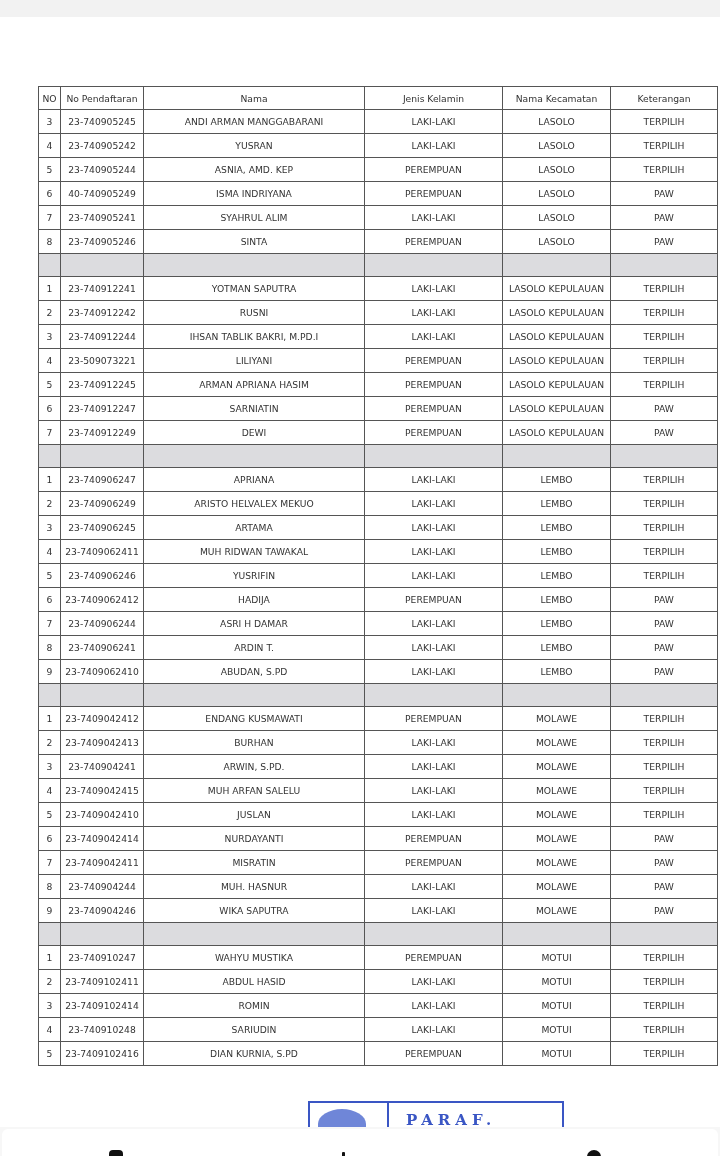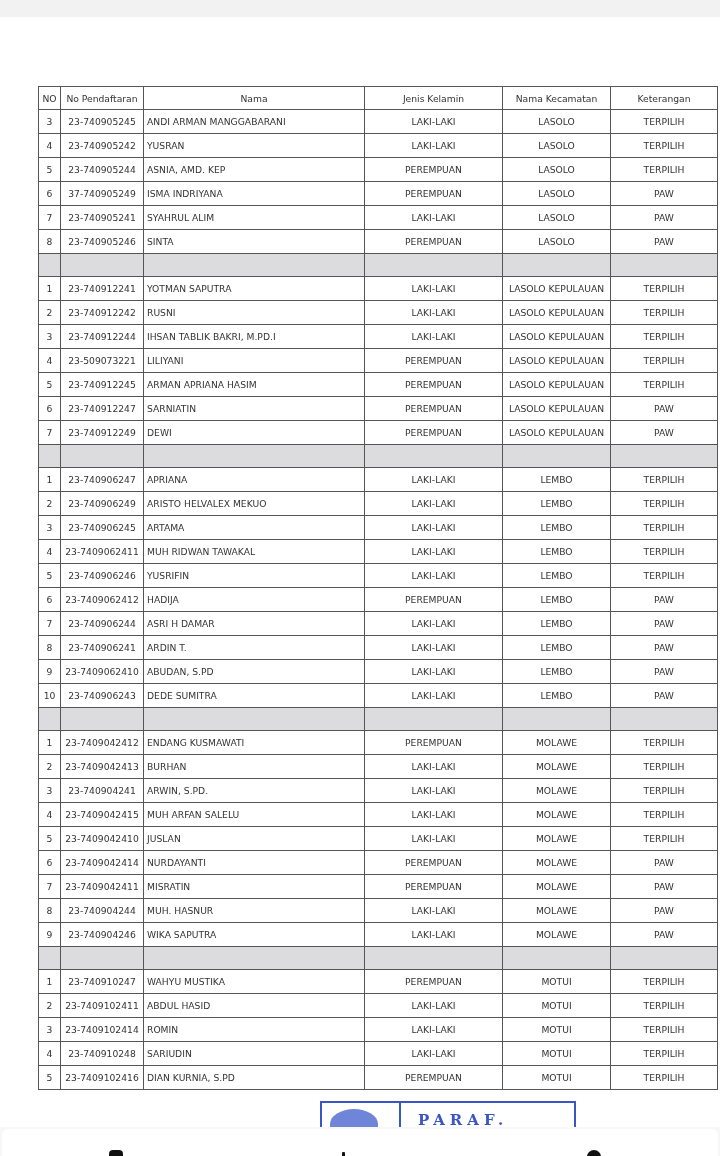--- a/index.html
+++ b/index.html
@@ -27,31 +27,31 @@
   table.list td, table.list th {
     border: 1px solid #555;
     height: 23px;
     padding: 0 3px;
     white-space: nowrap;
     overflow: hidden;
     font-weight: normal;
   }
   table.list th { height: 22px; font-size: 9.2px; color: #333; }
   td.c, th.c { text-align: center; }
-  td.l { text-align: left; }
+  td.l { text-align: center; }
   tr.sep td { background: #dcdcdf; height: 22px; }
   col.c-no { width: 22px; }
   col.c-reg { width: 83px; }
   col.c-name { width: 221px; }
   col.c-jk { width: 138px; }
   col.c-kec { width: 108px; }
   col.c-ket { width: 107px; }
 
   .stamp {
-    position: absolute; left: 320px; top: 1101px;
+    position: absolute; left: 308px; top: 1101px;
     width: 252px; height: 40px;
     border: 2px solid #3a56c4;
     border-bottom: none;
   }
   .stamp .seal {
     position: absolute; left: 8px; top: 6px; width: 48px; height: 30px;
     border-radius: 50% 50% 0 0;
     background: #6f86d8;
   }
   .stamp .divider {
@@ -122,21 +122,21 @@
         <tr>
           <td class="c">5</td>
           <td class="c">23-740905244</td>
           <td class="l">ASNIA, AMD. KEP</td>
           <td class="c">PEREMPUAN</td>
           <td class="c">LASOLO</td>
           <td class="c">TERPILIH</td>
         </tr>
         <tr>
           <td class="c">6</td>
-          <td class="c">37-740905249</td>
+          <td class="c">40-740905249</td>
           <td class="l">ISMA INDRIYANA</td>
           <td class="c">PEREMPUAN</td>
           <td class="c">LASOLO</td>
           <td class="c">PAW</td>
         </tr>
         <tr>
           <td class="c">7</td>
           <td class="c">23-740905241</td>
           <td class="l">SYAHRUL ALIM</td>
           <td class="c">LAKI-LAKI</td>
@@ -284,28 +284,20 @@
           <td class="c">23-740906241</td>
           <td class="l">ARDIN T.</td>
           <td class="c">LAKI-LAKI</td>
           <td class="c">LEMBO</td>
           <td class="c">PAW</td>
         </tr>
         <tr>
           <td class="c">9</td>
           <td class="c">23-7409062410</td>
           <td class="l">ABUDAN, S.PD</td>
-          <td class="c">LAKI-LAKI</td>
-          <td class="c">LEMBO</td>
-          <td class="c">PAW</td>
-        </tr>
-        <tr>
-          <td class="c">10</td>
-          <td class="c">23-740906243</td>
-          <td class="l">DEDE SUMITRA</td>
           <td class="c">LAKI-LAKI</td>
           <td class="c">LEMBO</td>
           <td class="c">PAW</td>
         </tr>
         <tr class="sep">
           <td></td>
           <td></td>
           <td></td>
           <td></td>
           <td></td>

